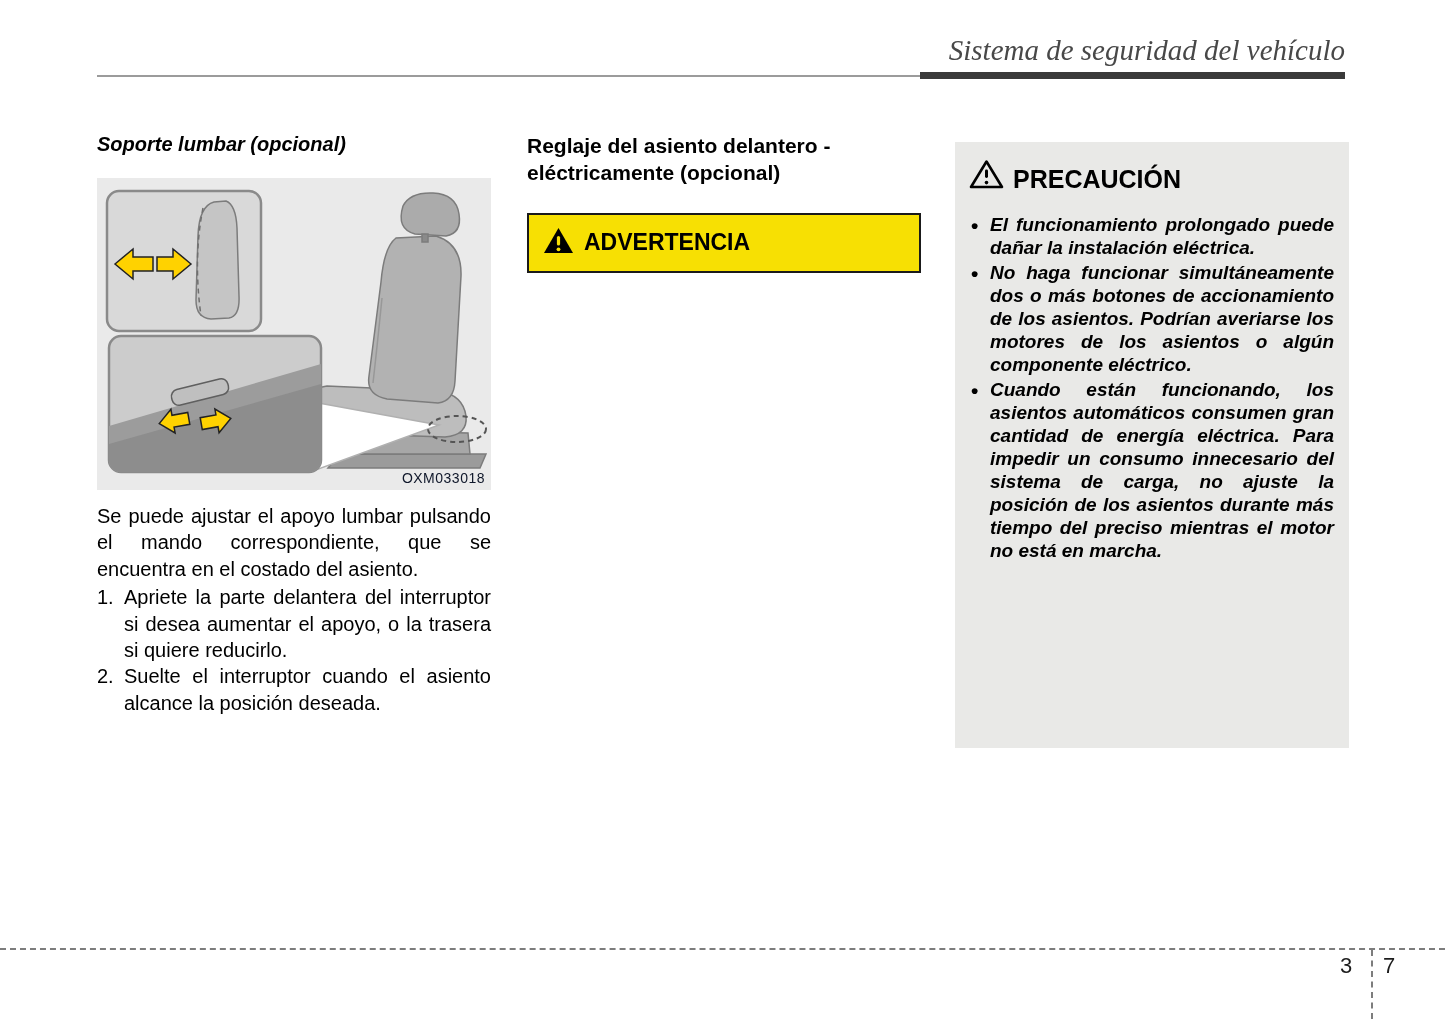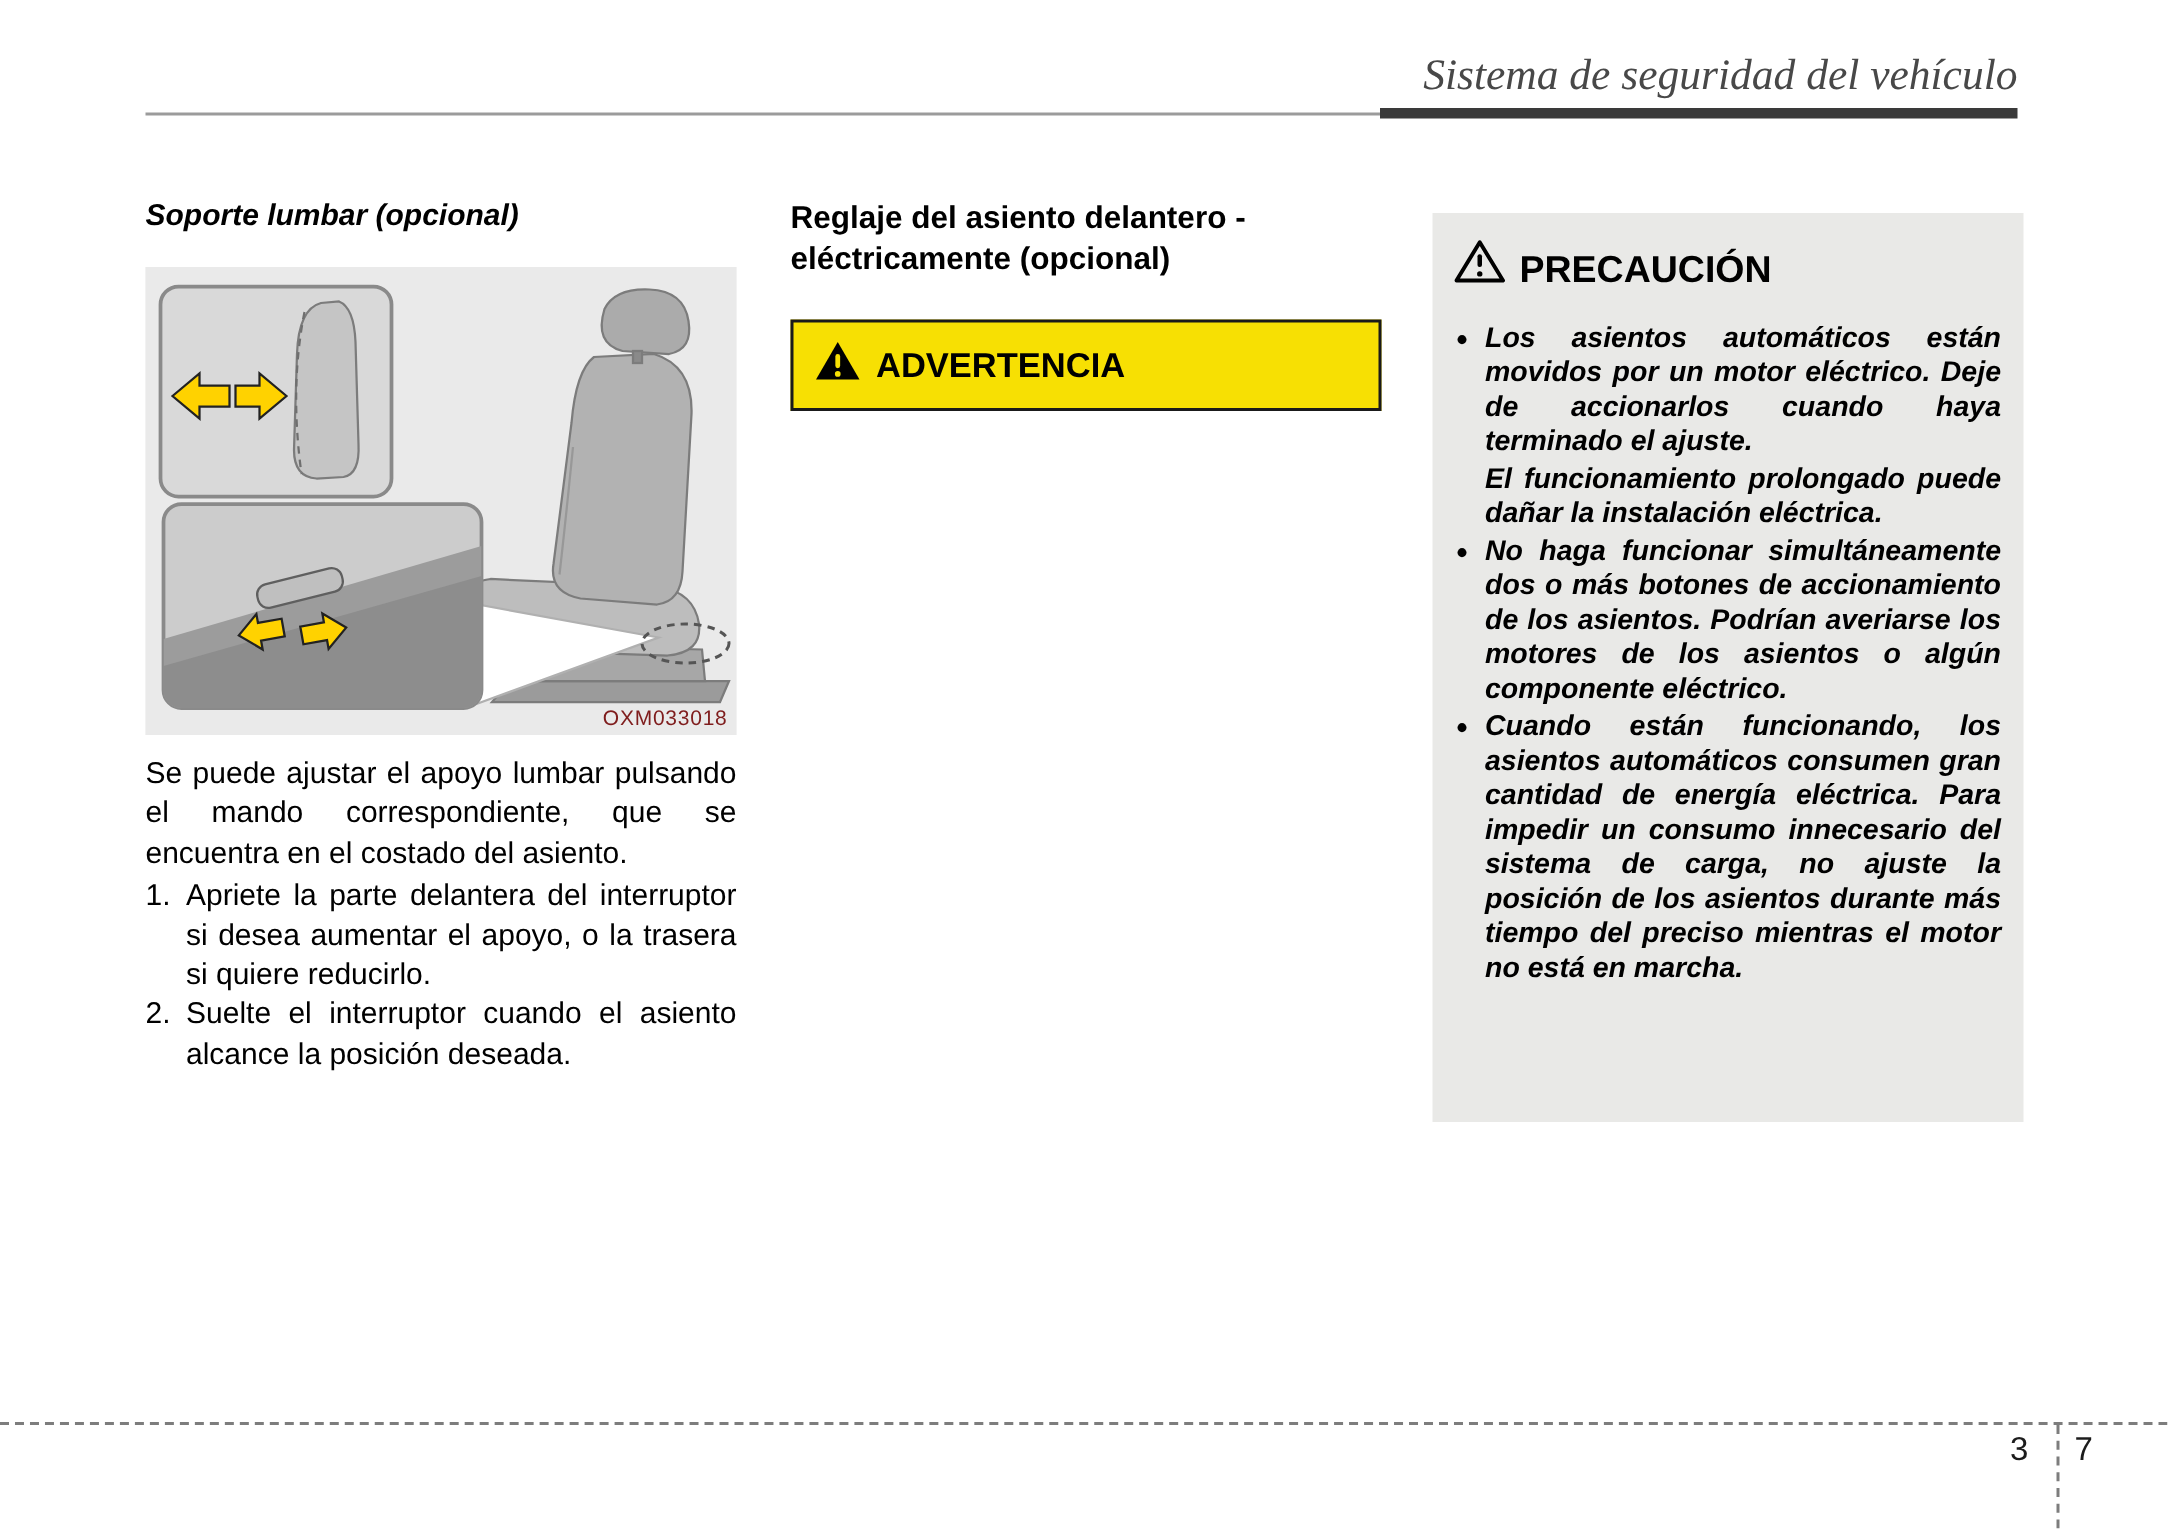--- a/index.html
+++ b/index.html
@@ -41,21 +41,21 @@
   }
 
   
   .seat-figure {
     position:relative; width:394px; height:312px;
     background:#eaeaea; margin-bottom:13px;
   }
   .seat-svg { display:block; width:394px; height:312px; }
   .img-code {
     position:absolute; right:6px; bottom:4px;
-    font-size:14px; color:#7f1d1d; letter-spacing:0.5px;
+    font-size:14px; color:#0f172a; letter-spacing:0.5px;
   }
 
   
   .steps { list-style:none; margin-top:2px; }
   .step { display:flex; margin-top:0; }
   .step-num { flex:0 0 27px; font-size:20px; line-height:1.32; }
   .step-text { flex:1; font-size:20px; line-height:1.32; text-align:justify; }
 
   
   .warning-box {
@@ -198,21 +198,20 @@
           <svg width="35" height="31" viewBox="0 0 35 31">
             <path d="M17.5 2.5 L33 28 L2 28 Z" fill="none" stroke="#000" stroke-width="2.6" stroke-linejoin="round"></path>
             <rect x="16" y="10.5" width="3" height="8.5" rx="1.4" fill="#000"></rect>
             <circle cx="17.5" cy="23.6" r="1.8" fill="#000"></circle>
           </svg>
         </span>
         <span class="caution-title">PRECAUCIÓN</span>
       </div>
       <ul class="caution-list">
         <li class="caution-item">
-          <p>Los asientos automáticos están movidos por un motor eléctrico. Deje de accionarlos cuando haya terminado el ajuste.</p>
           <p>El funcionamiento prolongado puede dañar la instalación eléctrica.</p>
         </li>
         <li class="caution-item">
           <p>No haga funcionar simultáneamente dos o más botones de accionamiento de los asientos. Podrían averiarse los motores de los asientos o algún componente eléctrico.</p>
         </li>
         <li class="caution-item">
           <p>Cuando están funcionando, los asientos automáticos consumen gran cantidad de energía eléctrica. Para impedir un consumo innecesario del sistema de carga, no ajuste la posición de los asientos durante más tiempo del preciso mientras el motor no está en marcha.</p>
         </li>
       </ul>
     </aside>

